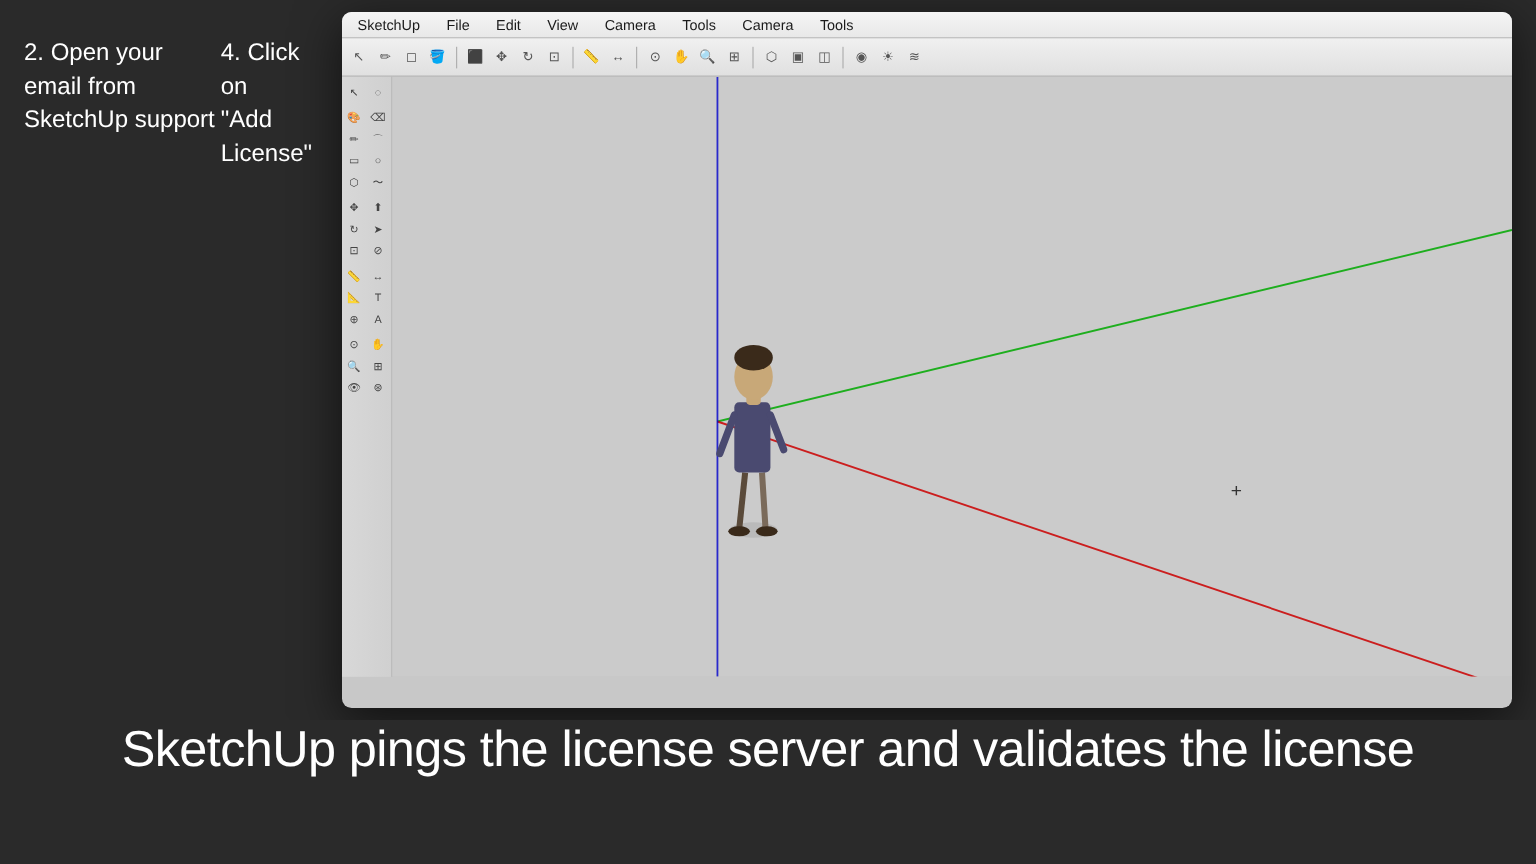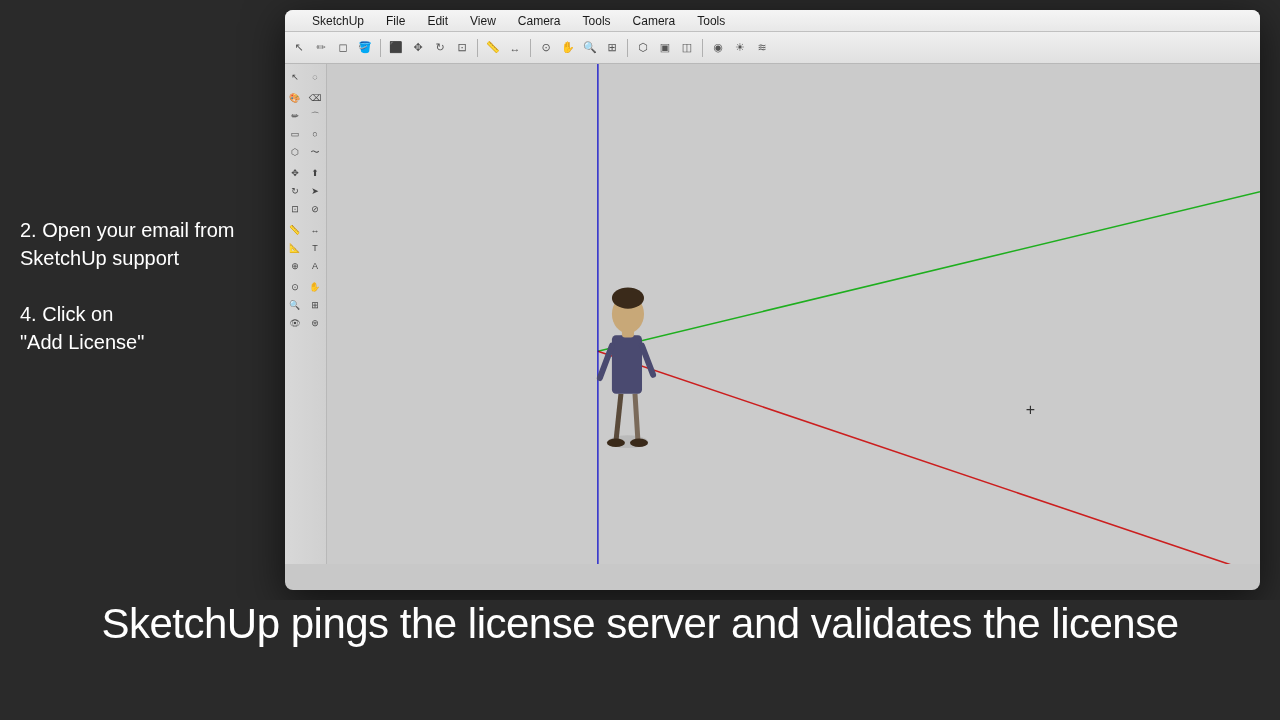--- a/index.html
+++ b/index.html
@@ -14,22 +14,22 @@
     }
 
     
     .left-panel {
       position: absolute;
       top: 0;
       left: 0;
       width: 280px;
       height: 600px;
       display: flex;
-      flex-direction: column;
-      justify-content: center;
+      flex-direction: row;
+      justify-content: flex-end;
       padding: 30px 20px;
       color: #ffffff;
     }
 
     .instruction-item {
       margin-bottom: 28px;
     }
 
     .instruction-text {
       font-size: 20px;
@@ -106,21 +106,21 @@
       font-size: 11px;
       color: #4a4a4a;
     }
 
     
     .menu-bar {
       height: 22px;
       background: linear-gradient(to bottom, #f5f5f5, #e8e8e8);
       display: flex;
       align-items: center;
-      padding: 0 24px;
+      padding: 0 10px;
       gap: 16px;
       border-bottom: 1px solid #c0c0c0;
       font-size: 12px;
       color: #1a1a1a;
     }
 
     .menu-item {
       cursor: pointer;
       padding: 1px 3px;
     }

